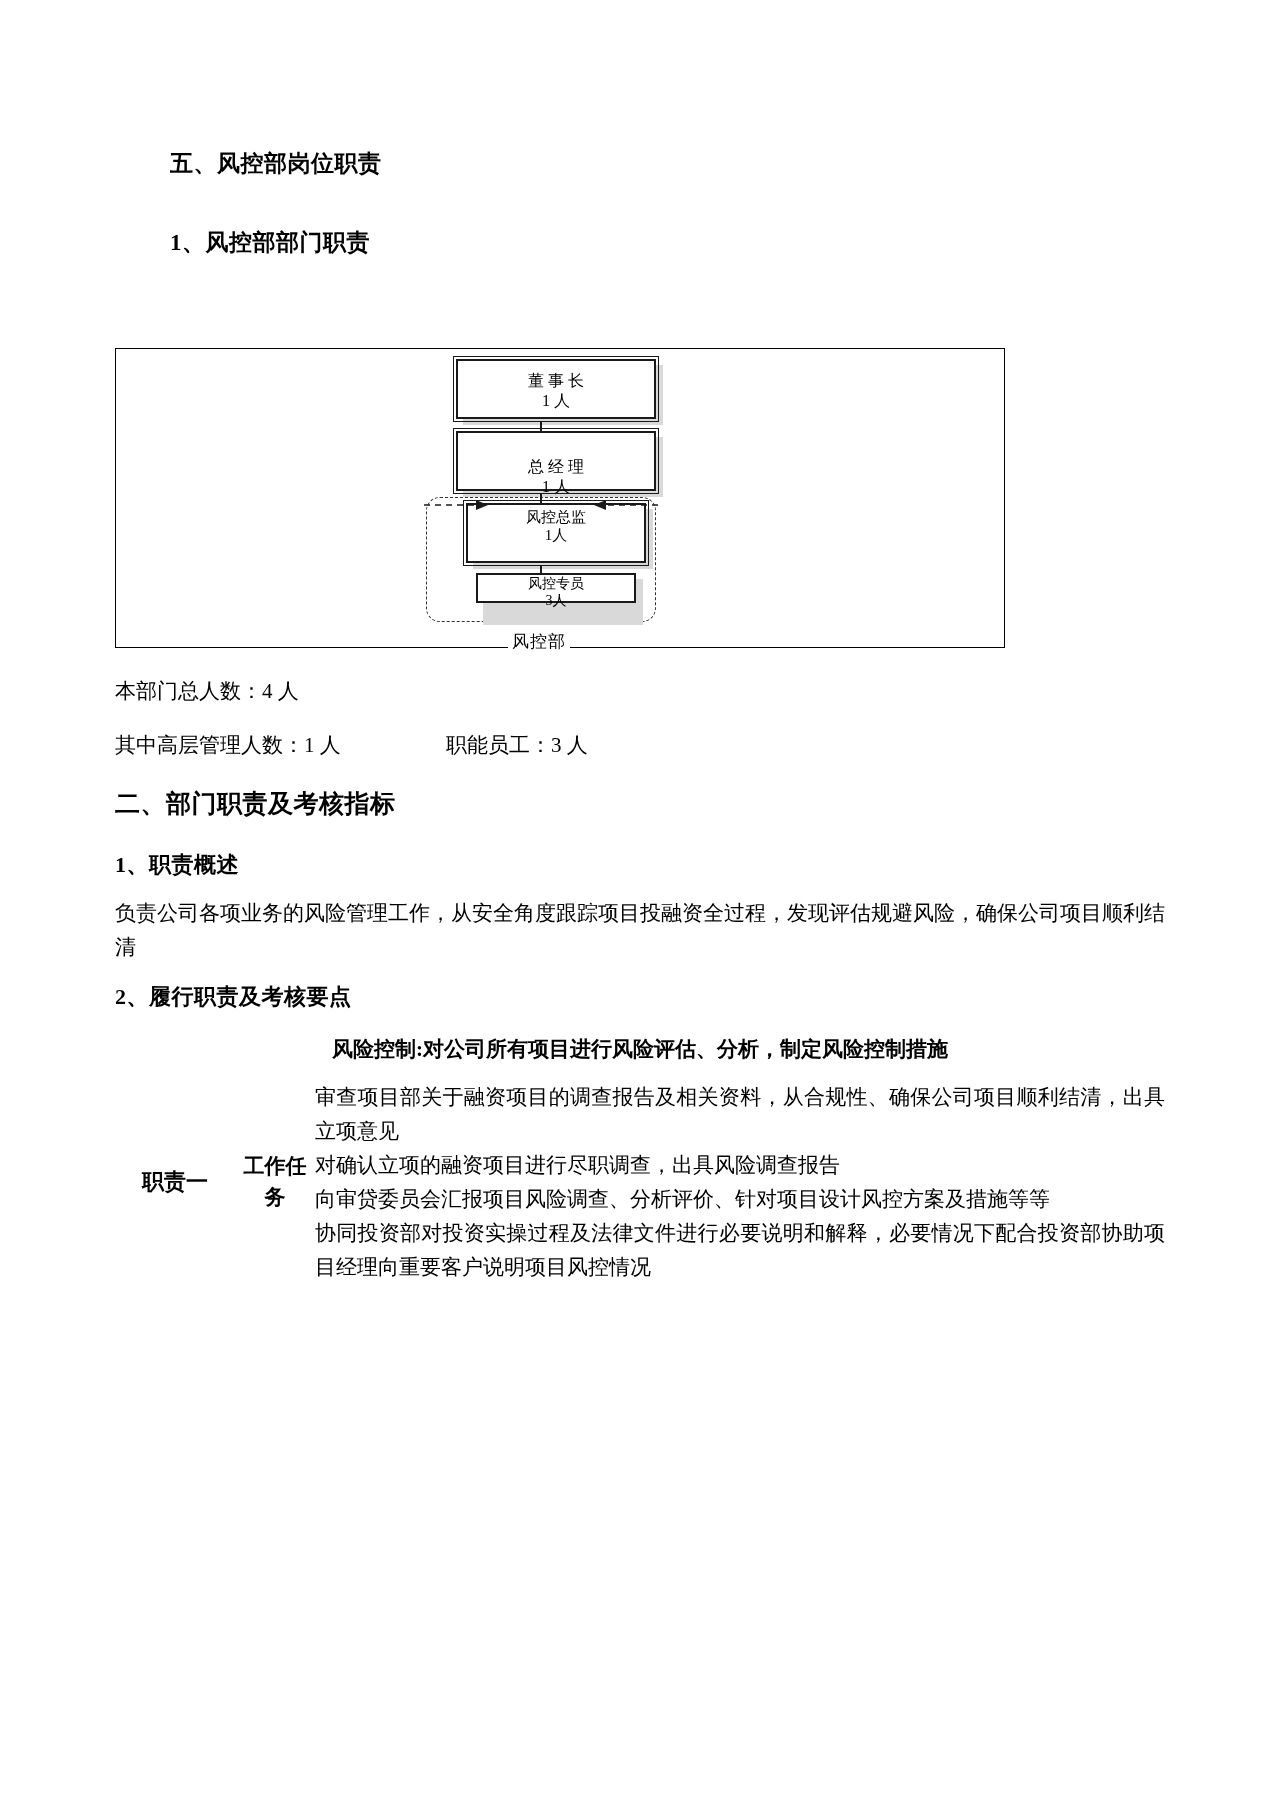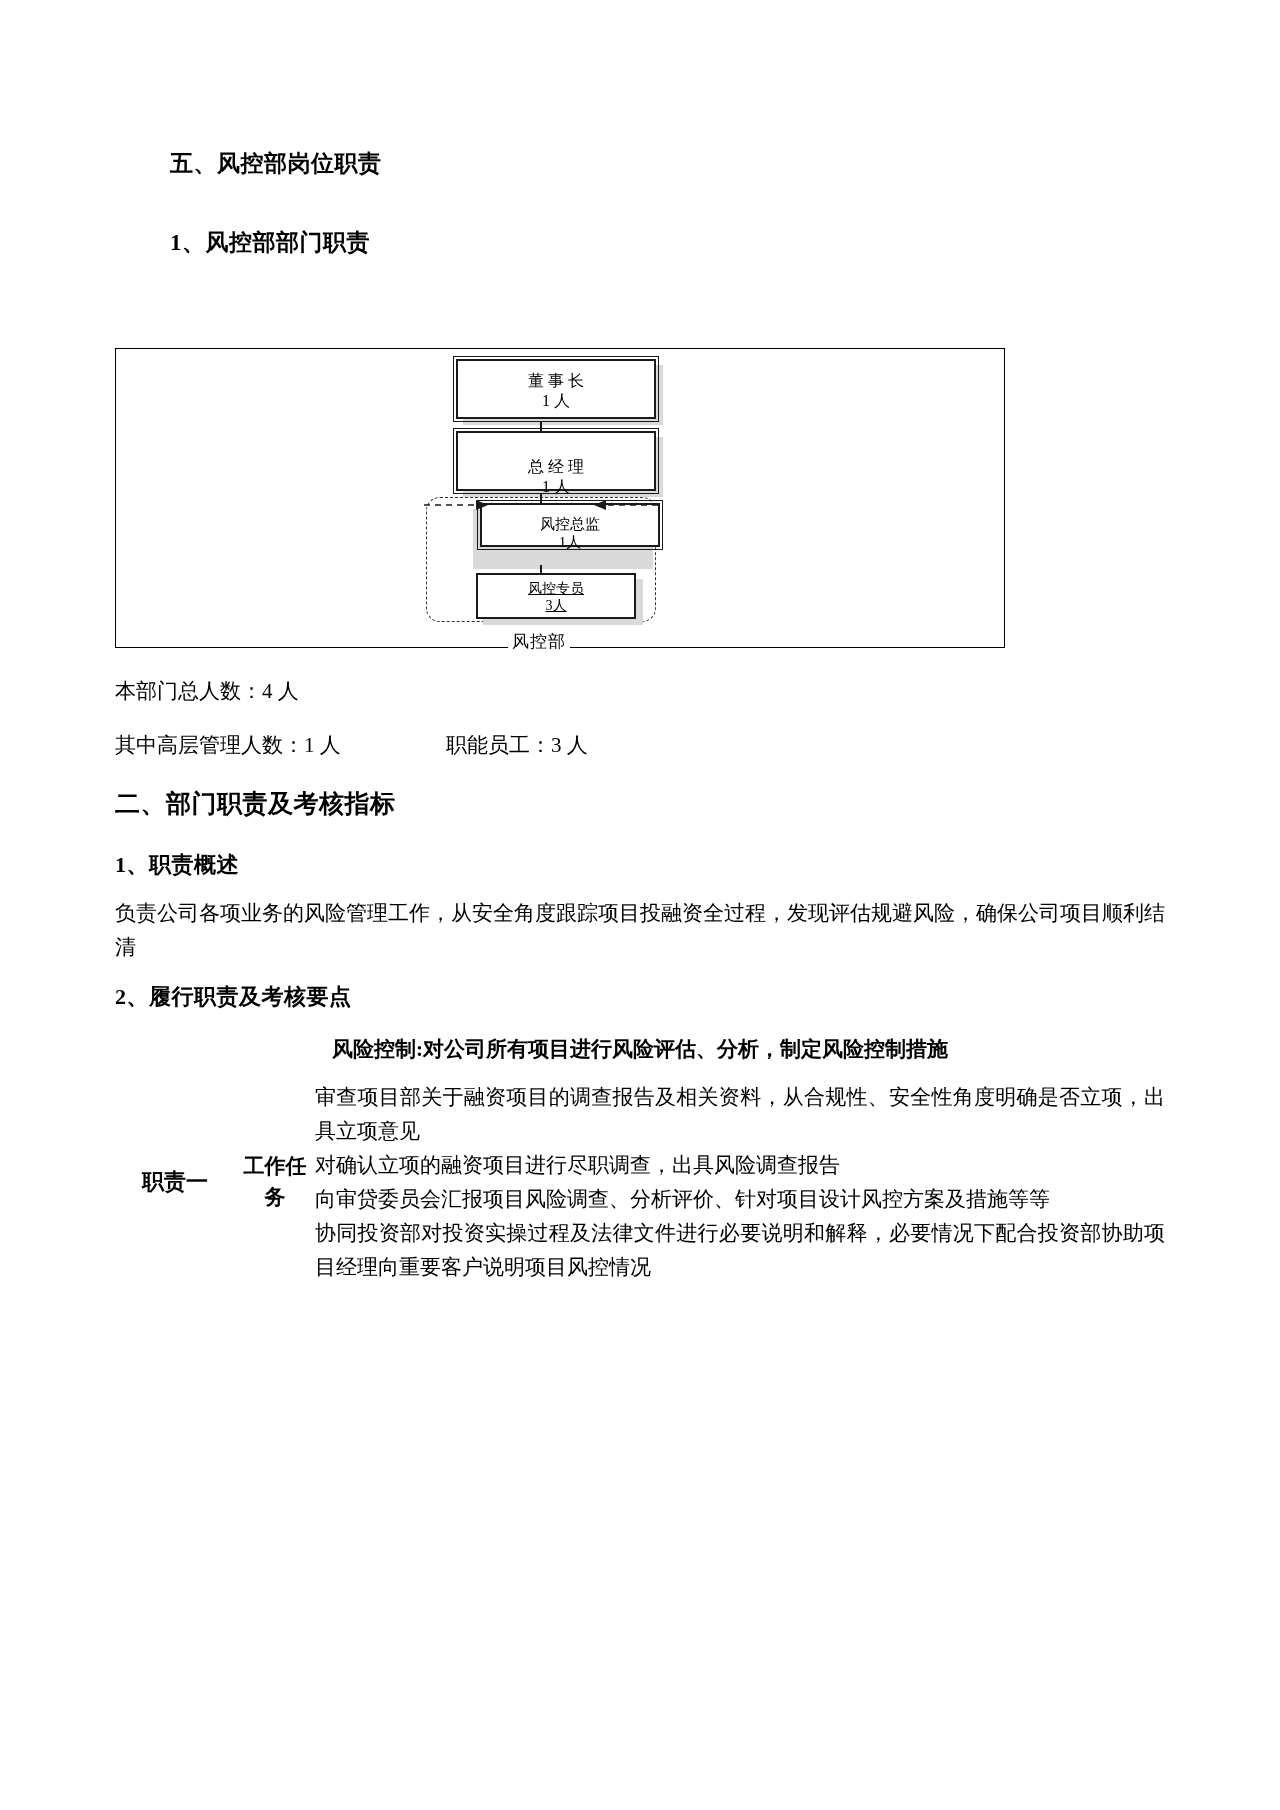--- a/index.html
+++ b/index.html
@@ -218,26 +218,26 @@
         <div class="node node-double" style="left:340px; top:10px; width:200px; height:60px; padding-top:10px; font-size:16px;">
           <span class="ln">董 事 长</span>
           <span class="ln">1 人</span>
         </div>
 
         <div class="node node-double" style="left:340px; top:82px; width:200px; height:60px; padding-top:24px; font-size:16px;">
           <span class="ln">总 经 理</span>
           <span class="ln">1 人</span>
         </div>
 
-        <div class="node node-double" style="left:364px; top:154px; width:180px; height:44px; padding-top:10px; font-size:15px;">
+        <div class="node node-double" style="left:350px; top:154px; width:180px; height:60px; padding-top:3px; font-size:15px;">
           <span class="ln">风控总监</span>
           <span class="ln">1人</span>
         </div>
 
-        <div class="node node-single" style="left:360px; top:224px; width:160px; height:46px; padding-top:5px; font-size:14px;text-decoration:underline;">
+        <div class="node node-single" style="left:360px; top:224px; width:160px; height:30px; font-size:14px;">
           <span class="ln">风控专员</span>
           <span class="ln">3人</span>
         </div>
 
         <div class="dept-label" style="left:392px; top:281px;">风控部</div>
 
       </div>
     </div>
 
     <div style="height:28px"></div>
@@ -270,21 +270,21 @@
     <div style="height:22px"></div>
 
     <div class="duty-title">风险控制:对公司所有项目进行风险评估、分析，制定风险控制措施</div>
 
     <div style="height:14px"></div>
 
     <div class="duty-block">
       <div class="duty-col-a">职责一</div>
       <div class="duty-col-b">工作任务</div>
       <div class="duty-col-c">
-        <span class="task">审查项目部关于融资项目的调查报告及相关资料，从合规性、安全性角度明确是否立项，出具立项意见</span>
+        <span class="task">审查项目部关于融资项目的调查报告及相关资料，从合规性、确保公司项目顺利结清，出具立项意见</span>
         <span class="task">对确认立项的融资项目进行尽职调查，出具风险调查报告</span>
         <span class="task">向审贷委员会汇报项目风险调查、分析评价、针对项目设计风控方案及措施等等</span>
         <span class="task">协同投资部对投资实操过程及法律文件进行必要说明和解释，必要情况下配合投资部协助项目经理向重要客户说明项目风控情况</span>
       </div>
     </div>
 
   </div>
 </div>
 
 </body></html>

